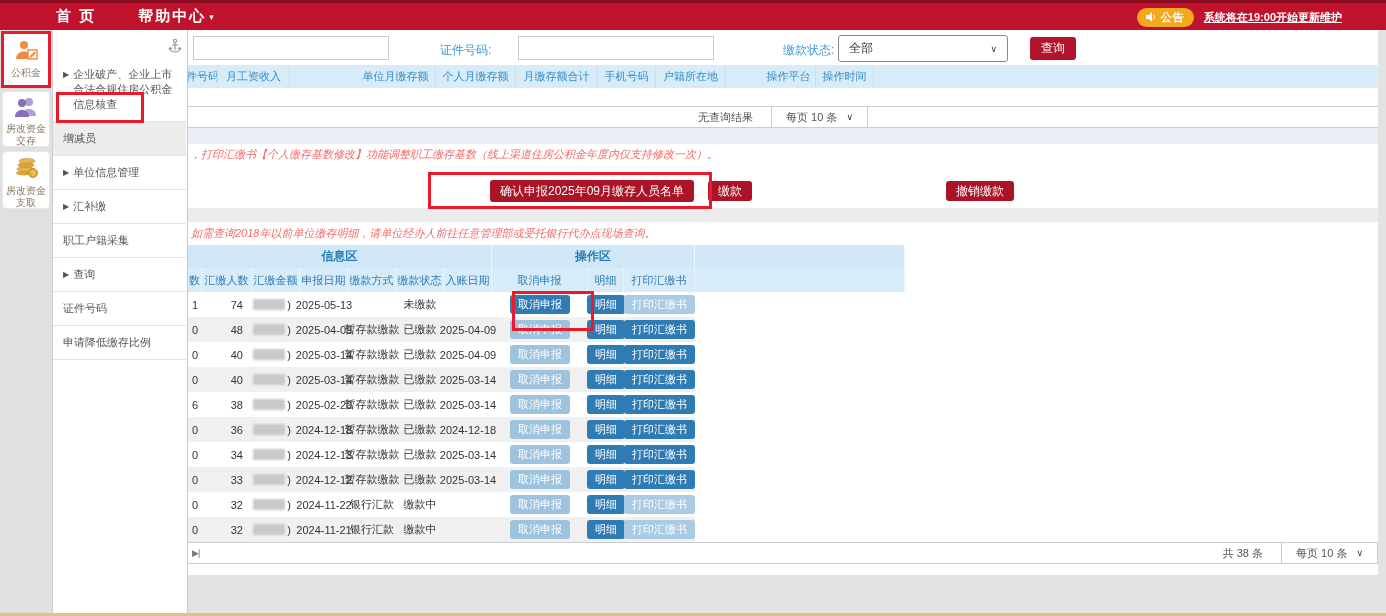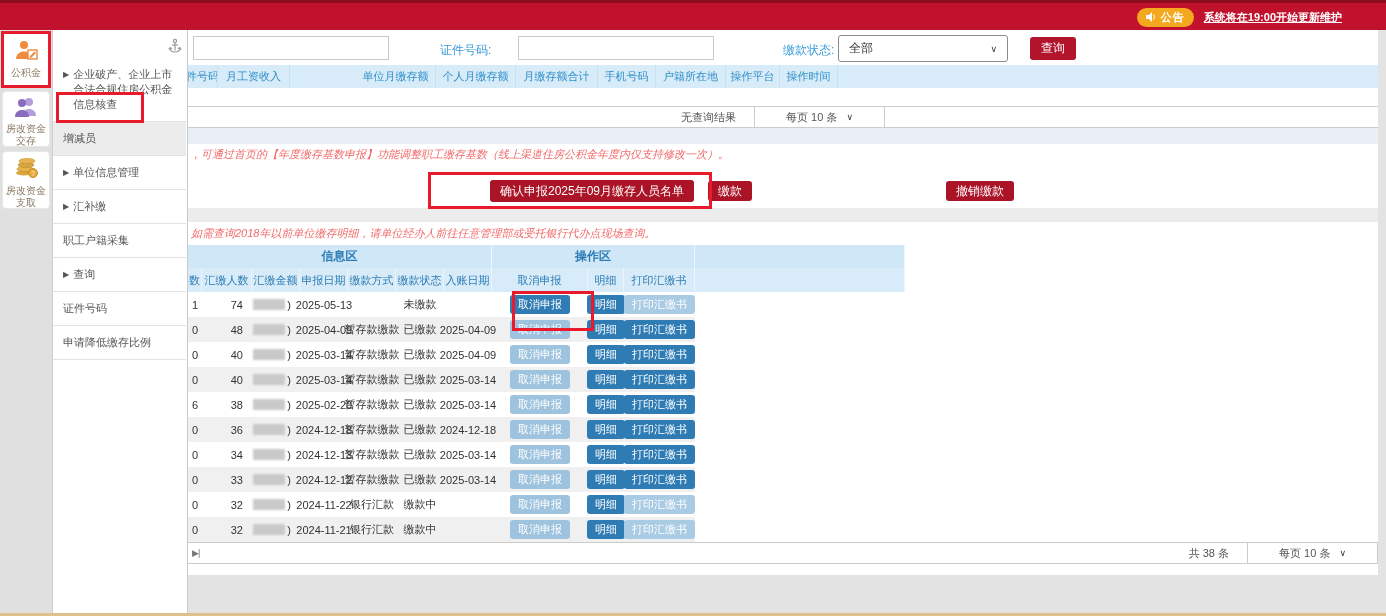--- a/index.html
+++ b/index.html
@@ -43,21 +43,21 @@
   #inp2{left:330px;top:6px;width:196px;}
   #lb2{left:595px;top:12px;color:#3a9ad9;font-size:12px;}
   #sel{left:650px;top:5px;width:170px;height:27px;border:1px solid #8a8a8a;border-radius:3px;font-size:12px;color:#333;display:flex;align-items:center;justify-content:space-between;padding:0 10px;box-sizing:border-box;background:#fff;cursor:pointer;}
   #qbtn{left:842px;top:7px;height:23px;padding:0 11px;background:#b2142c;color:#fff;font-size:12px;border-radius:3px;display:flex;align-items:center;cursor:pointer;}
 
   
   #g1h{left:0;top:35px;width:1190px;height:23px;background:#d8ebf8;display:flex;align-items:stretch;color:#2e8fc9;font-size:11px;}
   .g1c{display:flex;align-items:center;justify-content:center;border-right:1px solid #c6e0f2;box-sizing:border-box;white-space:nowrap;overflow:hidden;flex:0 0 auto;}
   .pgbar{width:1190px;height:22px;border-top:1px solid #ccc;border-bottom:1px solid #ccc;box-sizing:border-box;display:flex;align-items:center;font-size:11px;color:#555;background:#fff;}
   #pg1{left:0;top:76px;justify-content:center;}
-  .pgbox{border-left:1px solid #ccc;border-right:1px solid #ccc;height:100%;display:flex;align-items:center;gap:9px;padding:0 31px;margin-left:18px;box-sizing:border-box;cursor:pointer;}
+  .pgbox{border-left:1px solid #ccc;border-right:1px solid #ccc;height:100%;display:flex;align-items:center;gap:9px;padding:0 14px;margin-left:18px;box-sizing:border-box;cursor:pointer;}
   .chev{font-size:9px;color:#333;}
   #band1{left:0;top:98px;width:1190px;height:16px;background:#e9eff4;}
   .rednote{position:absolute;font-size:11px;color:#f26a6a;font-style:italic;white-space:nowrap;}
   #note1{left:2px;top:117px;}
   .dkbtn{position:absolute;height:22px;padding:0 10px;background:#ab1326;color:#fff;font-size:12px;border-radius:3px;display:flex;align-items:center;cursor:pointer;white-space:nowrap;}
   #confirmBtn{left:302px;top:150px;}
   #payBtn{left:520px;top:151px;height:20px;}
   #cancelPayBtn{left:758px;top:151px;height:20px;}
   #band2{left:0;top:178px;width:1190px;height:14px;background:#ececec;}
   #note2{left:3px;top:196px;}
@@ -87,20 +87,29 @@
   #an2{left:56px;top:92px;width:88px;height:31px;}
   #an3{left:428px;top:172px;width:284px;height:37px;}
   #an4{left:512px;top:291px;width:82px;height:40px;}
 
   #tanline{left:0;bottom:0;width:1386px;height:3px;background:#dcc18c;}
 </style>
 </head>
 <body>
 
 <div class="abs" id="topbar">
+  <div id="nav">
+    <div class="navitem">
+        <span>首 页</span>
+      </div>
+    <div class="navitem">
+        <span>帮助中心</span>
+        <span class="caret">▾</span>
+      </div>
+  </div>
   <div id="noticewrap">
     <span id="badge">
       <svg width="10" height="10" viewBox="0 0 10 10">
           <polygon points="0,3 3,3 6,0 6,10 3,7 0,7" fill="#fff"></polygon>
           <path d="M7.5 2.5 a4 4 0 0 1 0 5" stroke="#fff" fill="none" stroke-width="1"></path>
         </svg>
       <span>公告</span>
     </span>
     <span id="nlink">系统将在19:00开始更新维护</span>
   </div>
@@ -191,34 +200,34 @@
 
   <div class="abs" id="g1h">
       <div class="g1c" style="width: 30px;">件号码</div>
       <div class="g1c" style="width: 72px;">月工资收入</div>
       <div class="g1c" style="width: 66px; margin-top: 44px;">缴存基数</div>
       <div class="g1c" style="width: 80px;">单位月缴存额</div>
       <div class="g1c" style="width: 80px;">个人月缴存额</div>
       <div class="g1c" style="width: 82px;">月缴存额合计</div>
       <div class="g1c" style="width: 58px;">手机号码</div>
       <div class="g1c" style="width: 70px;">户籍所在地</div>
-      <div class="g1c" style="width: 54px;">操作平台</div>
+      <div class="g1c" style="width: 54px; margin-left: 36px;">操作平台</div>
       <div class="g1c" style="width: 58px;">操作时间</div>
     </div>
 
   <div class="abs pgbar" id="pg1">
     <span>无查询结果</span>
     <span class="pgbox">
       <span>每页 10 条</span>
       <span class="chev">∨</span>
     </span>
   </div>
 
   <div class="abs" id="band1"></div>
-  <div class="rednote" id="note1">，可通过首页的【年度缴存基数申报】功能调整职工缴存基数（线上渠道住房公积金年度内仅支持修改一次）。</div>
+  <div class="rednote" id="note1">，打印汇缴书【个人缴存基数修改】功能调整职工缴存基数（线上渠道住房公积金年度内仅支持修改一次）。</div>
 
   <div class="dkbtn" id="confirmBtn">确认申报2025年09月缴存人员名单</div>
   <div class="dkbtn" id="payBtn">缴款</div>
   <div class="dkbtn" id="cancelPayBtn">撤销缴款</div>
 
   <div class="abs" id="band2"></div>
   <div class="rednote" id="note2">如需查询2018年以前单位缴存明细，请单位经办人前往任意管理部或受托银行代办点现场查询。</div>
 
   <div class="abs" id="tbl">
     <div class="grow" id="grow">

